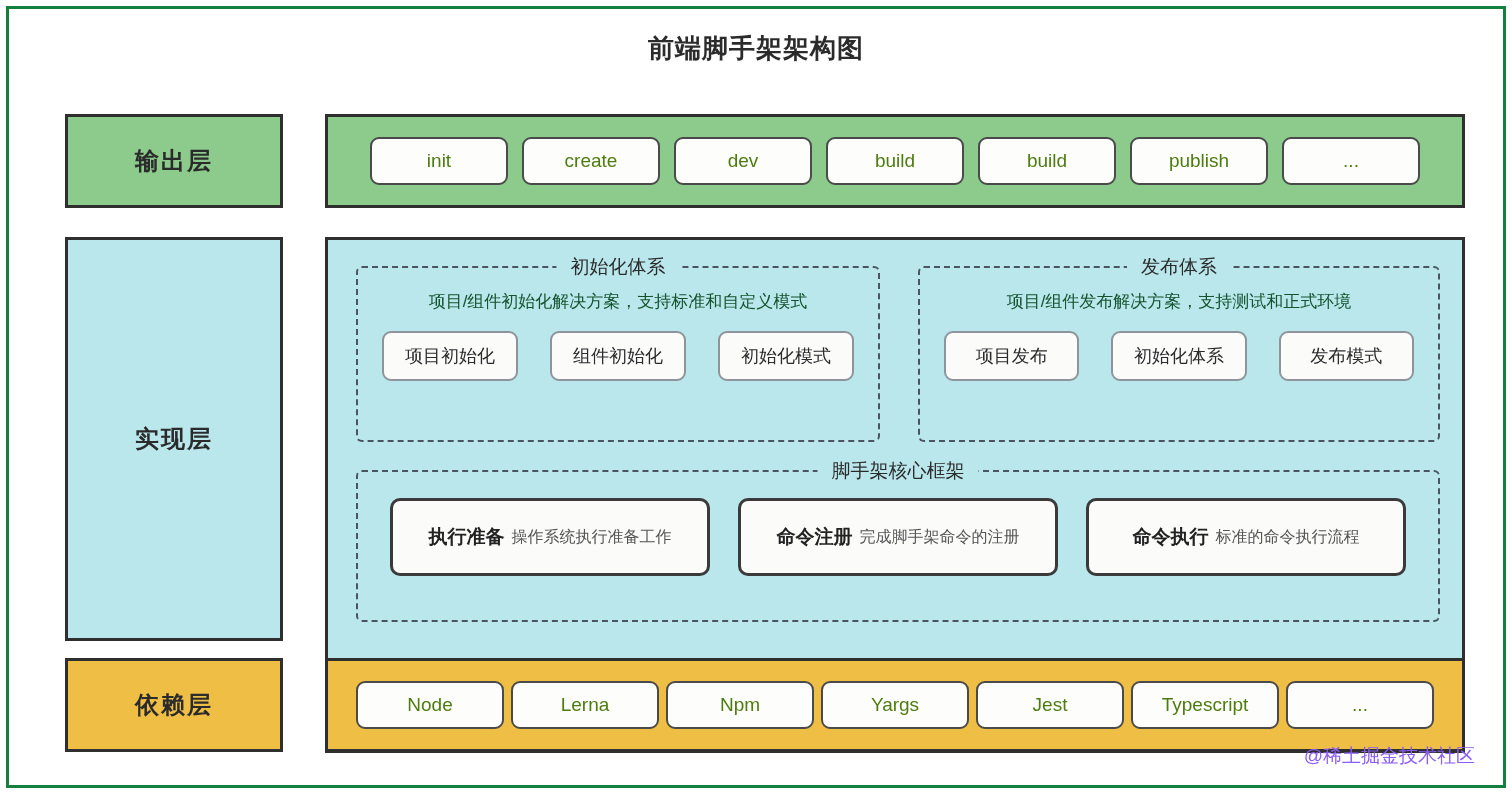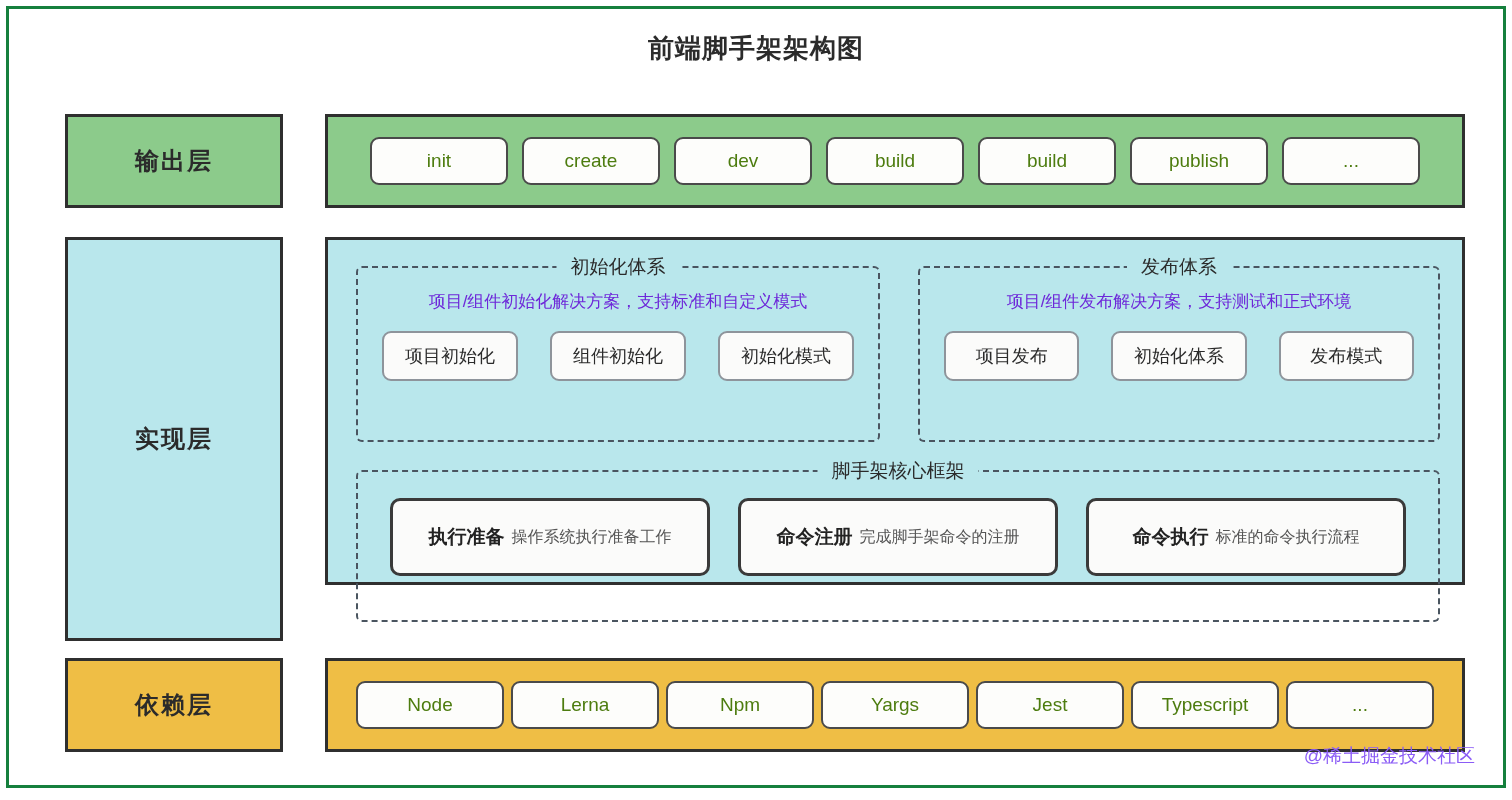--- a/index.html
+++ b/index.html
@@ -76,21 +76,21 @@
     box-sizing: border-box;
   }
 
   
   #dep-label { left: 56px; top: 649px; width: 218px; height: 94px; background: #efbe45; }
   #dep-body  { left: 316px; top: 649px; width: 1140px; height: 94px; background: #efbe45;
                display: flex; align-items: center; gap: 7px; padding: 16px 28px; }
 
   
   #impl-label { left: 56px; top: 228px; width: 218px; height: 404px; background: #b9e7ec; }
-  #impl-body  { left: 316px; top: 228px; width: 1140px; height: 348px; background: #b9e7ec;
+  #impl-body  { left: 316px; top: 228px; width: 1140px; height: 516px; background: #b9e7ec;
                 padding: 0; }
 
   
   .group {
     position: absolute;
     border: 2px dashed #4a5560;
     border-radius: 6px;
     box-sizing: border-box;
   }
   .group-title {
@@ -100,21 +100,21 @@
     transform: translateX(-50%);
     background: #b9e7ec;
     padding: 0 14px;
     font-size: 19px;
     color: #2b2b2b;
     white-space: nowrap;
   }
   .group-desc {
     text-align: center;
     font-size: 17px;
-    color: #6d28d9;
+    color: #14532d;
     margin-top: 22px;
   }
   .group-items {
     display: flex;
     gap: 32px;
     padding: 0 24px;
     margin-top: 18px;
   }
   .soft-box {
     background: #fbfbfa;

